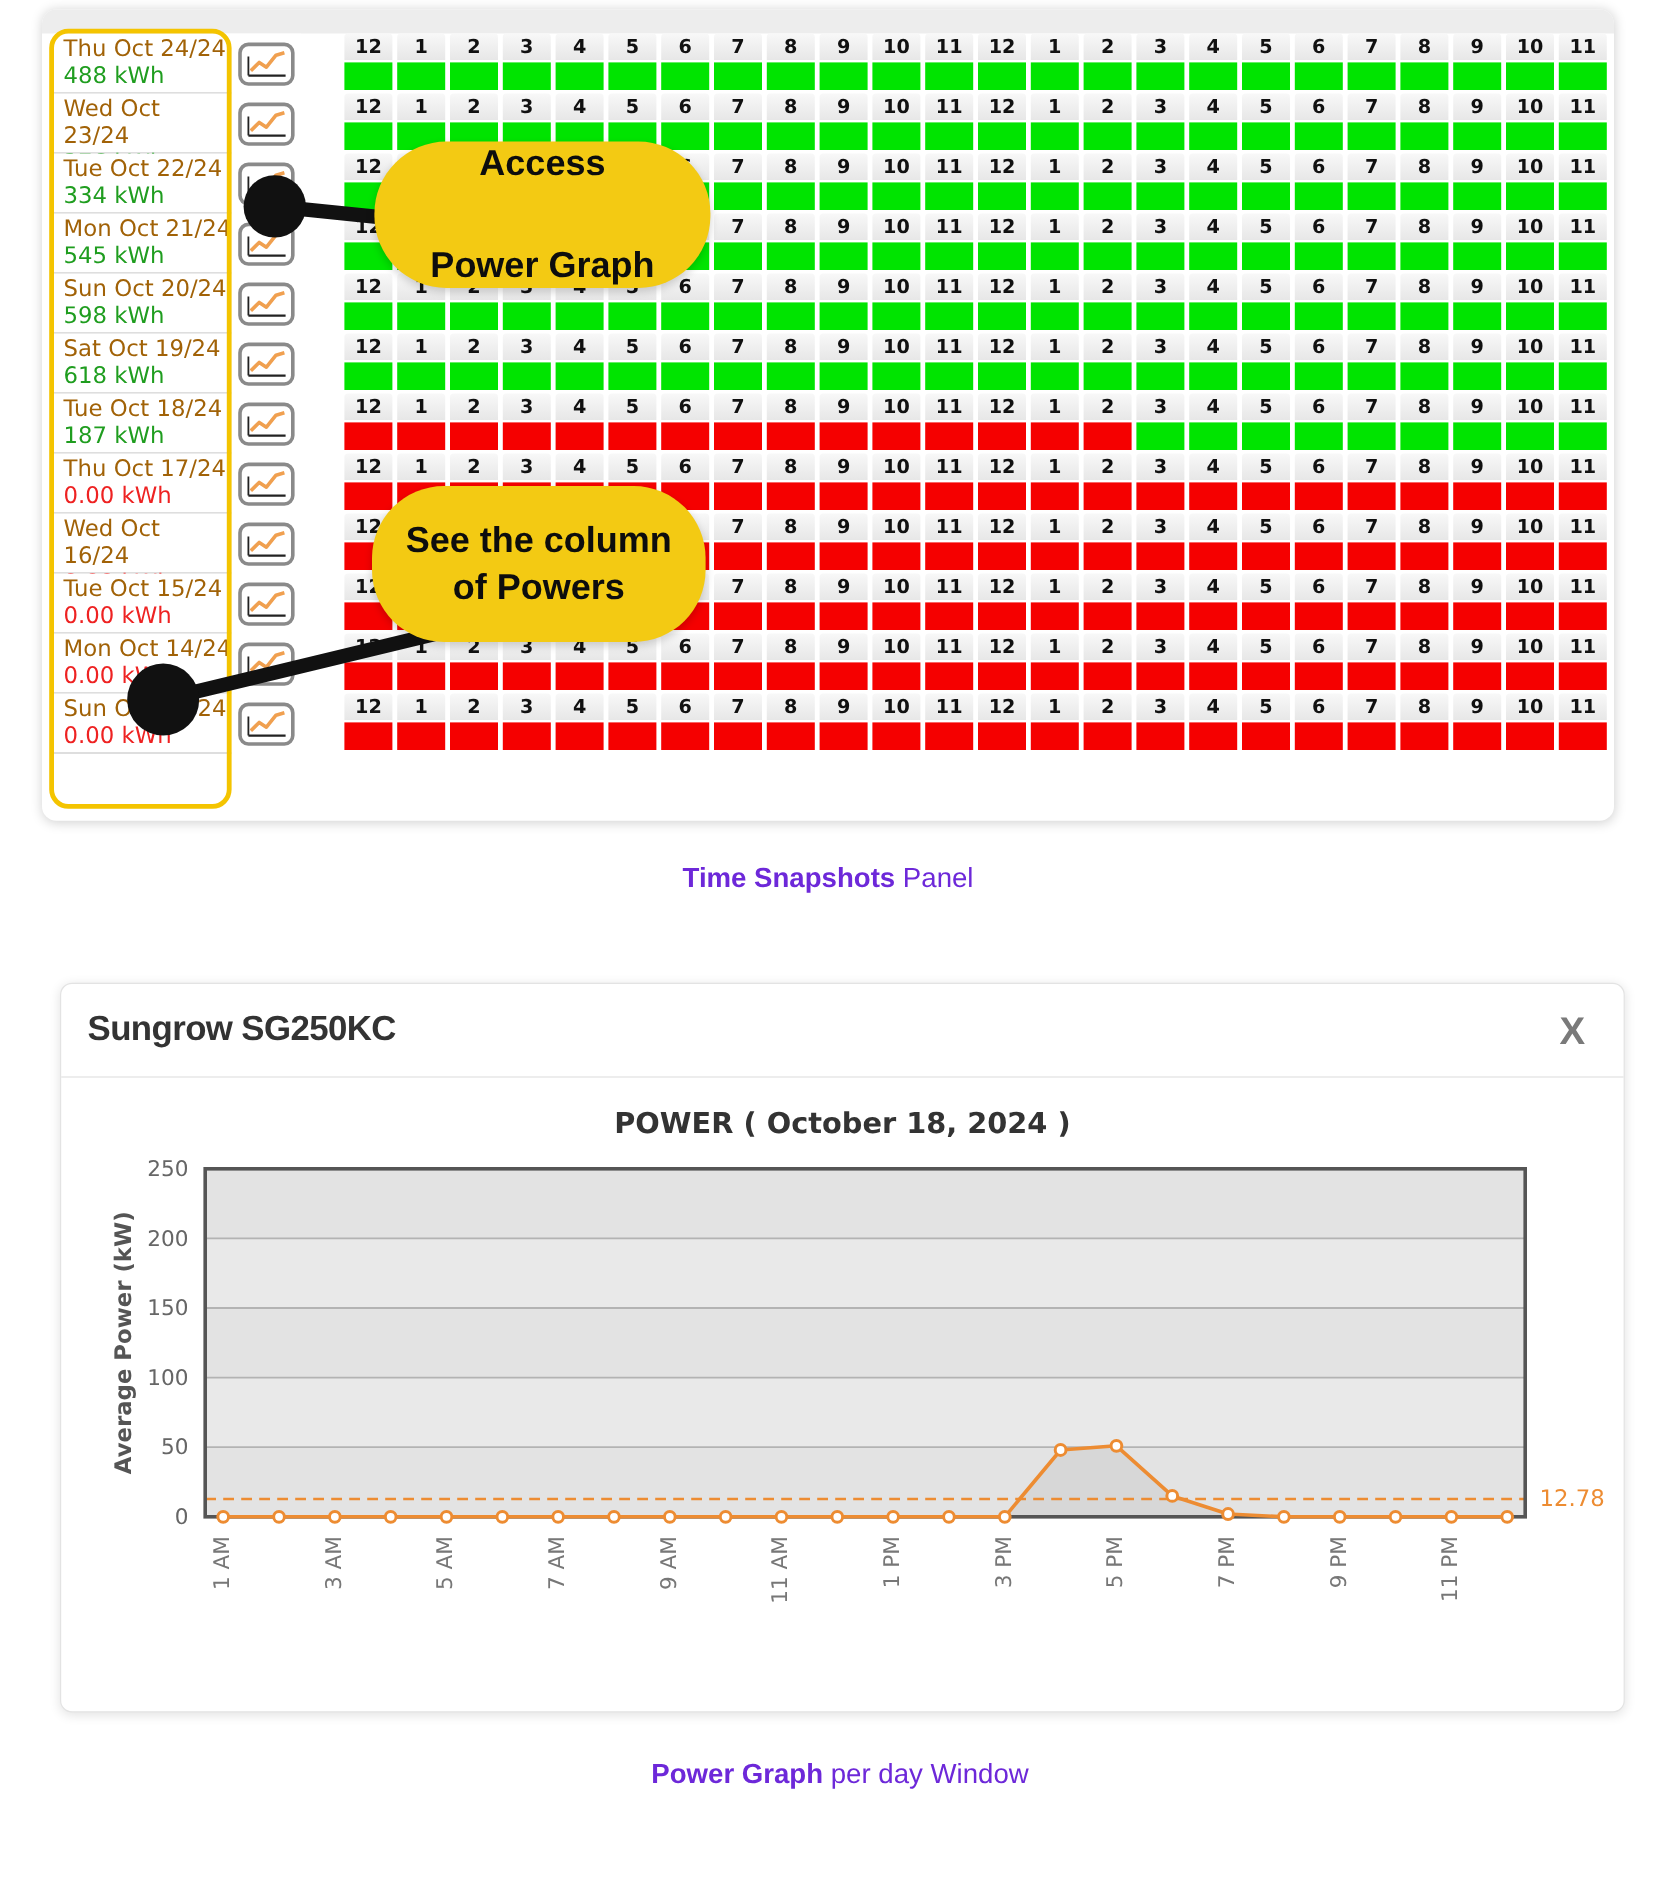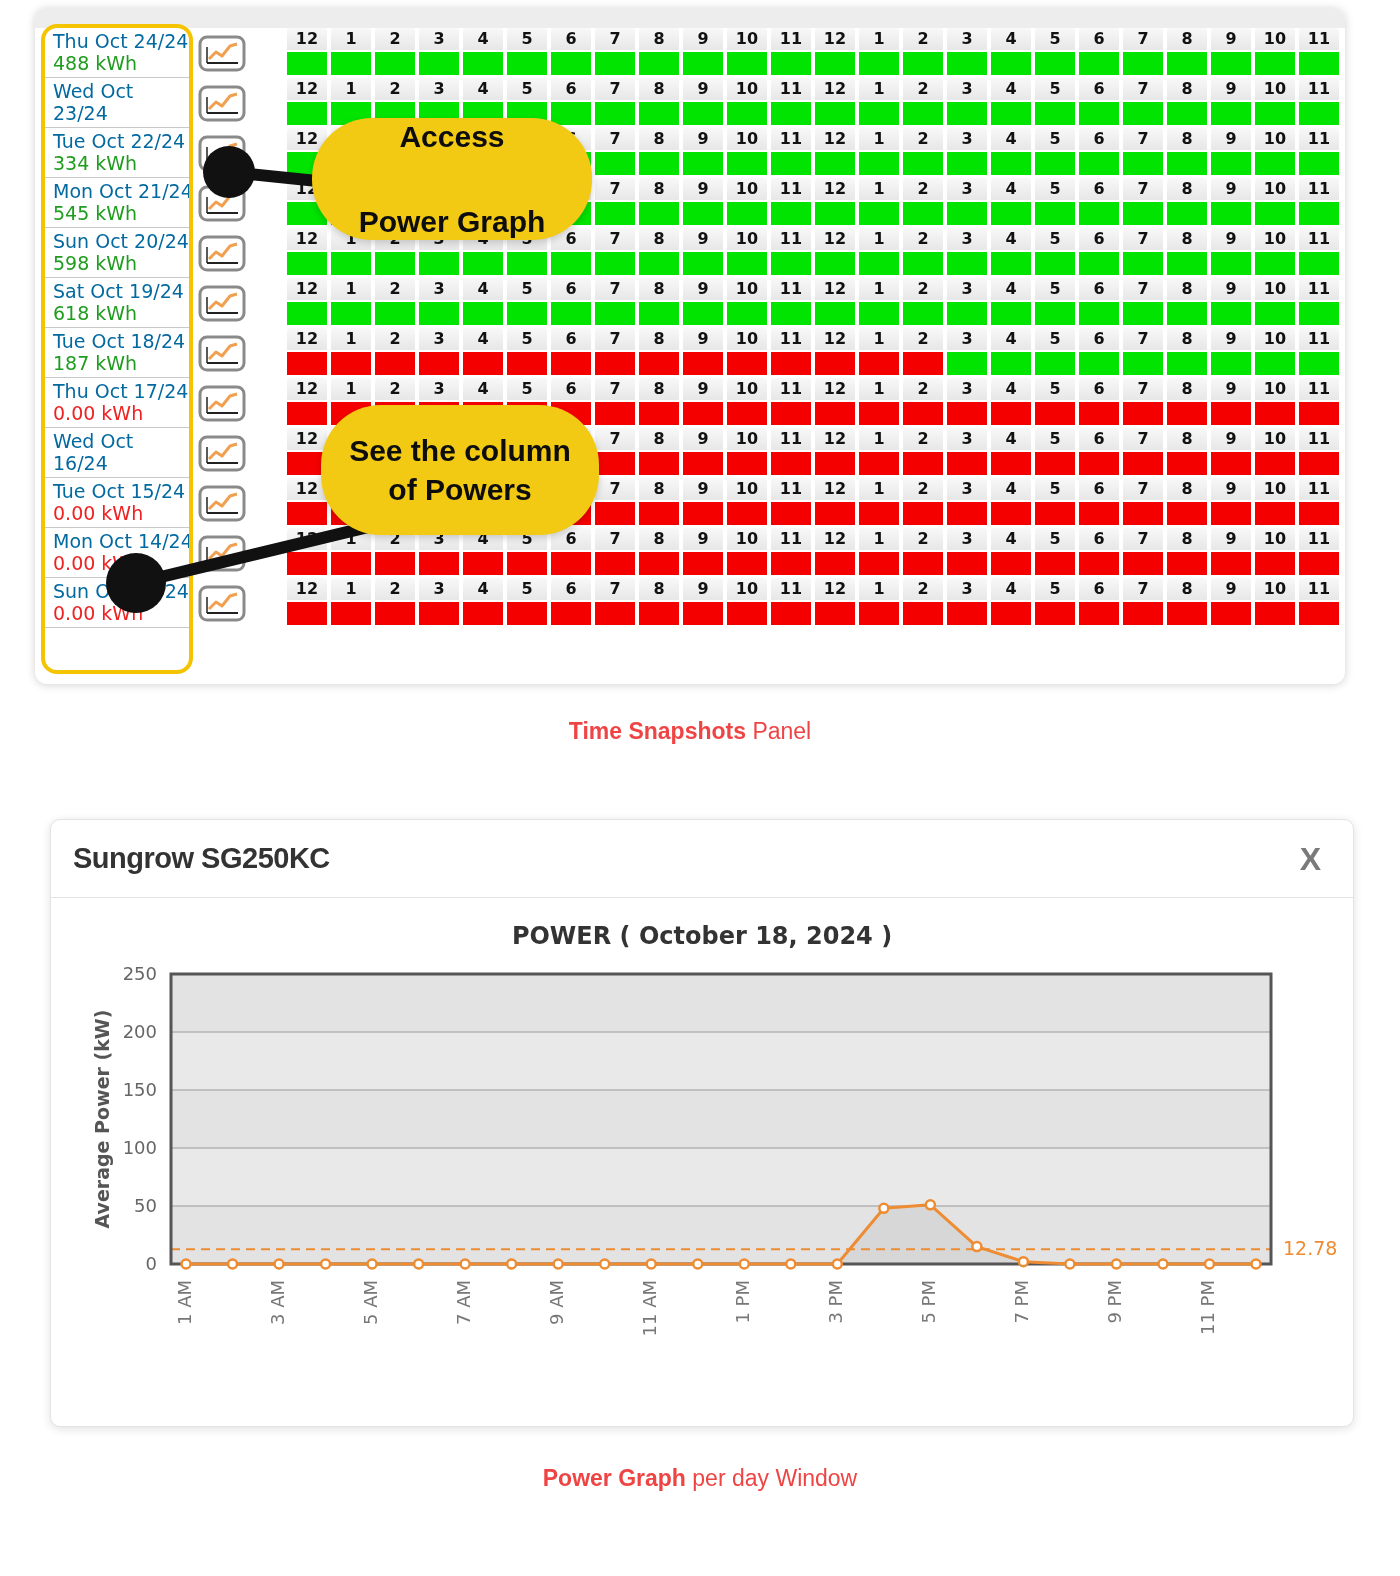--- a/index.html
+++ b/index.html
@@ -9,21 +9,21 @@
   
   .snapshot-panel { position:relative; margin:8px 0 0 35px; width:1310px; height:676px;
                     background:#ffffff; border-radius:12px;
                     box-shadow:0 1px 10px rgba(0,0,0,0.18); overflow:visible; }
   .panel-topstrip { position:absolute; left:0; top:0; width:100%; height:20px;
                     background:#ededed; border-radius:12px 12px 0 0; }
   .rows { position:absolute; left:10px; top:20px; width:1294px; }
   .srow { display:flex; height:50px; }
   .date-cell { width:148px; background:#fff; border-bottom:1px solid #c9c9c9;
                padding:2px 0 0 8px; line-height:1.18; }
-  .date-line { display:block; font-size:19px; color:#0369a1; }
+  .date-line { display:block; font-size:19px; color:#a16207; }
   .kwh-line  { display:block; font-size:19px; }
   .kwh-green { color:#1f9d1f; }
   .kwh-red   { color:#ee2222; }
   .icon-cell { width:58px; display:flex; align-items:center; justify-content:center;
                background:#fff; }
   .graph-btn { width:48px; height:37px; padding:0; border:none; background:transparent;
                cursor:pointer; }
   .hours { flex:1; display:flex; gap:4px; padding-bottom:3px;padding-left:36px; }
   .hcol { flex:1; display:flex; flex-direction:column; gap:2px; }
   .hhead { height:22px; line-height:22px; text-align:center; font-weight:bold;
@@ -37,25 +37,25 @@
   .overlay-svg { position:absolute; left:0; top:0; z-index:5; pointer-events:none; }
   .yellow-outline { position:absolute; left:6px; top:16px; width:152px; height:650px;
                     border:4px solid #f4c400; border-radius:16px; z-index:4;
                     pointer-events:none; }
   .callout { position:absolute; z-index:6; background:#f3ca13; border-radius:60px;
              display:flex; flex-direction:column; align-items:center; justify-content:center;
              box-shadow:0 3px 7px rgba(0,0,0,0.18); text-align:center; }
   .callout span { display:block; font-family:"Liberation Sans", sans-serif;
                   font-weight:bold; font-size:30px; color:#0d0d0d; line-height:1.3; }
   .callout-1 { left:277px; top:110px; width:280px; height:122px;gap:46px; }
-  .callout-2 { left:286px; top:397px; width:278px; height:130px; }
+  .callout-2 { left:275px; top:397px; width:278px; height:130px; }
 
   
   .caption { width:1310px; margin:34px 0 0 35px; text-align:center;
-             font-family:"Liberation Sans", sans-serif; font-size:23px; color:#ef4444; }
+             font-family:"Liberation Sans", sans-serif; font-size:23px; color:#6d28d9; }
   .caption b { font-weight:bold; }
   .caption-2 { width:1300px; margin:38px 0 0 50px; }
 
   
   .power-window { margin:74px 0 0 50px; width:1304px; background:#fff;
                   border:1px solid #e3e3e3; border-radius:10px;
                   box-shadow:0 2px 10px rgba(0,0,0,0.12); padding-bottom:14px; }
   .pw-header { height:78px; display:flex; align-items:center; justify-content:space-between;
                padding:0 26px 0 22px; border-bottom:1px solid #e2e2e2; }
   .pw-title { font-family:"Liberation Sans", sans-serif; font-weight:bold;

